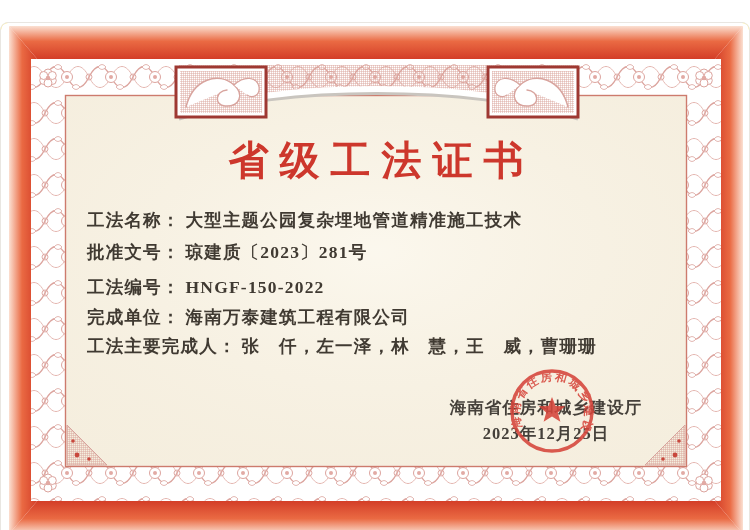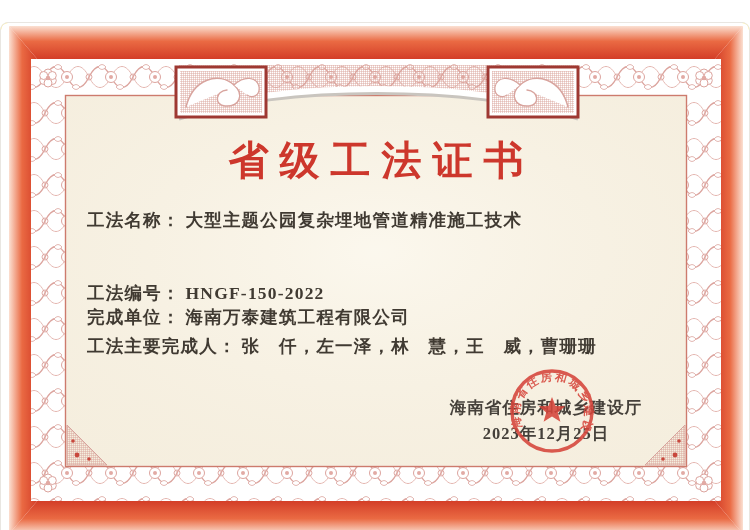--- a/index.html
+++ b/index.html
@@ -8,21 +8,21 @@
          border:1px solid #e9e6e1;border-radius:8px;box-sizing:border-box;margin-top:22px;}
   .frame-svg{position:absolute;left:0;top:0;z-index:1;}
   .seal-svg{position:absolute;left:0;top:0;z-index:5;pointer-events:none;}
   .title{position:absolute;left:65px;top:110px;width:620px;z-index:3;
          text-align:center;font-size:40px;font-weight:bold;color:#cd372c;
          letter-spacing:11px;text-indent:11px;}
   .field-row{position:absolute;left:86px;z-index:3;font-size:17.5px;color:#403a32;
              letter-spacing:1.2px;white-space:nowrap;}
   .field-label{font-weight:bold;text-align:center;}
   .field-value{font-weight:bold;margin-left:5px;text-align:center;}
-  .row-0{top:185px;} .row-1{top:217px;} .row-2{top:258px;font-family:Liberation Serif, serif;} .row-3{top:282px;} .row-4{top:311px;}
+  .row-0{top:185px;} .row-1{top:217px;} .row-2{top:252px;font-family:Liberation Serif, serif;} .row-3{top:282px;} .row-4{top:311px;}
   .issuer{position:absolute;left:420px;top:374px;width:250px;z-index:3;text-align:center;
           font-size:16.5px;font-weight:bold;color:#45403a;letter-spacing:1px;}
   .issue-date{position:absolute;left:420px;top:400px;width:250px;z-index:3;text-align:center;
           font-size:16.5px;font-weight:bold;color:#45403a;letter-spacing:1px;}
 </style>
 </head>
 <body>
 
 <div class="stage">
 
@@ -157,20 +157,23 @@
           <circle cx="678" cy="418" r="1.8" fill="#c8473c"></circle>
       </g>
     </g>
   </svg>
 
   <div class="title">省级工法证书</div>
 
   <div class="field-row row-0">
     <span class="field-label">工法名称：</span><span class="field-value">大型主题公园复杂埋地管道精准施工技术</span>
   </div>
+  <div class="field-row row-1">
+    <span class="field-label">批准文号：</span><span class="field-value">琼建质〔2023〕281号</span>
+  </div>
   <div class="field-row row-2">
     <span class="field-label">工法编号：</span><span class="field-value">HNGF-150-2022</span>
   </div>
   <div class="field-row row-3">
     <span class="field-label">完成单位：</span><span class="field-value">海南万泰建筑工程有限公司</span>
   </div>
   <div class="field-row row-4">
     <span class="field-label">工法主要完成人：</span><span class="field-value">张　仟，左一泽，林　慧，王　威，曹珊珊</span>
   </div>
 

